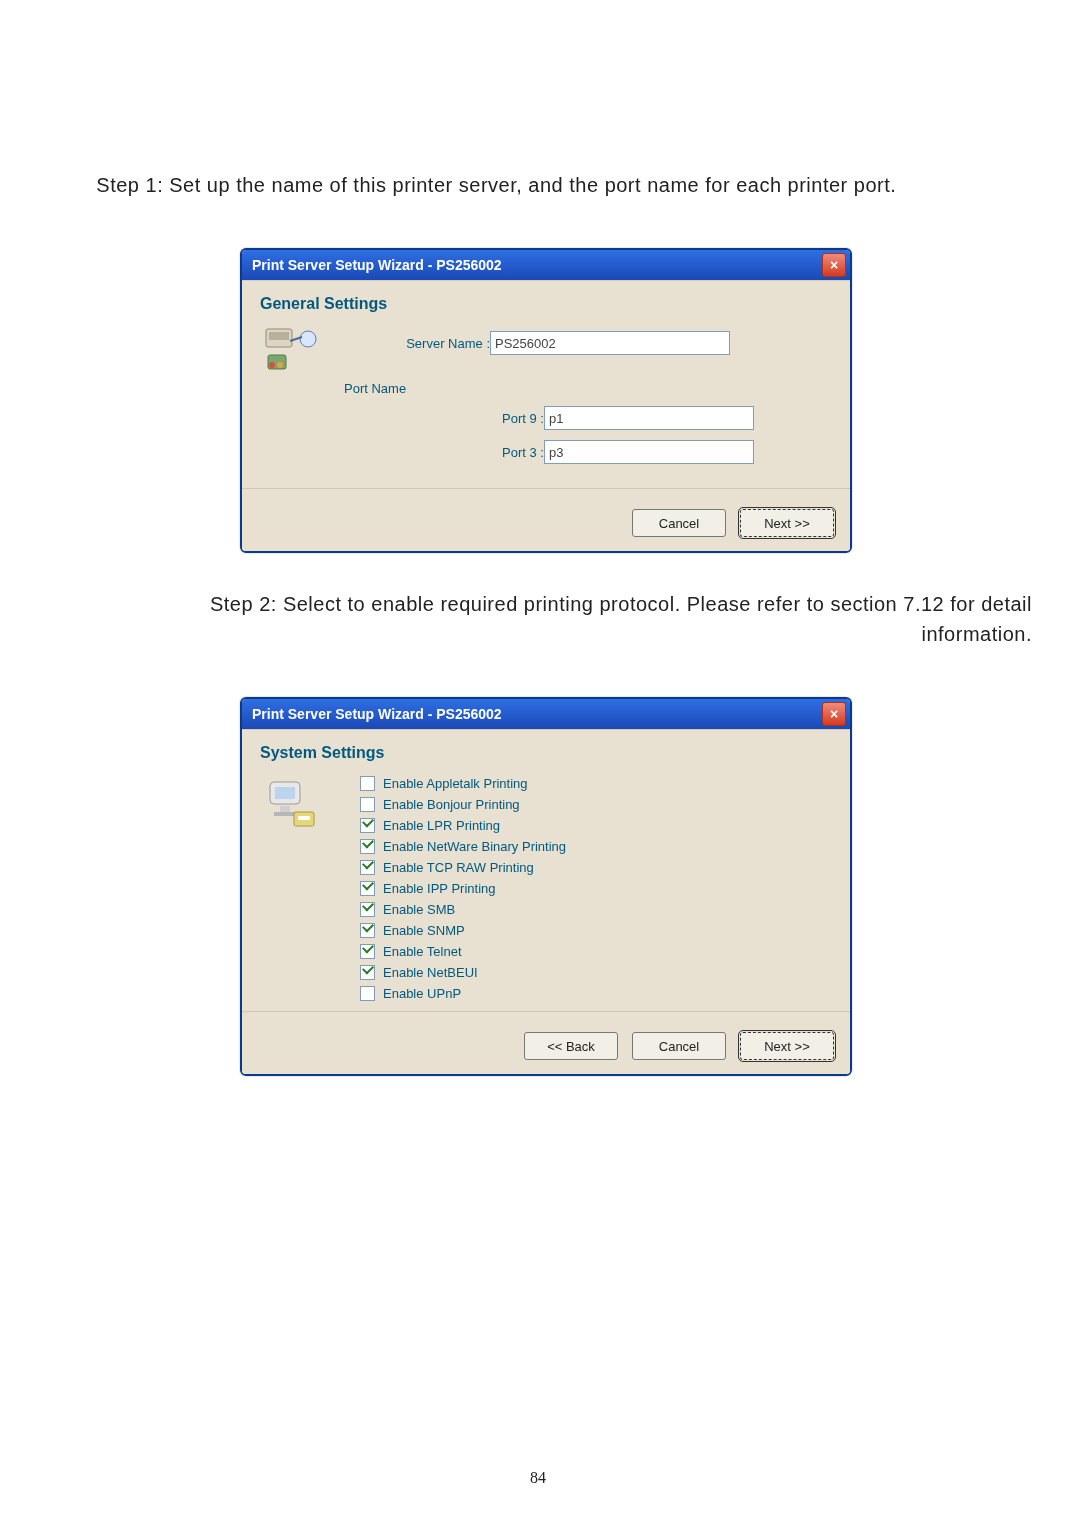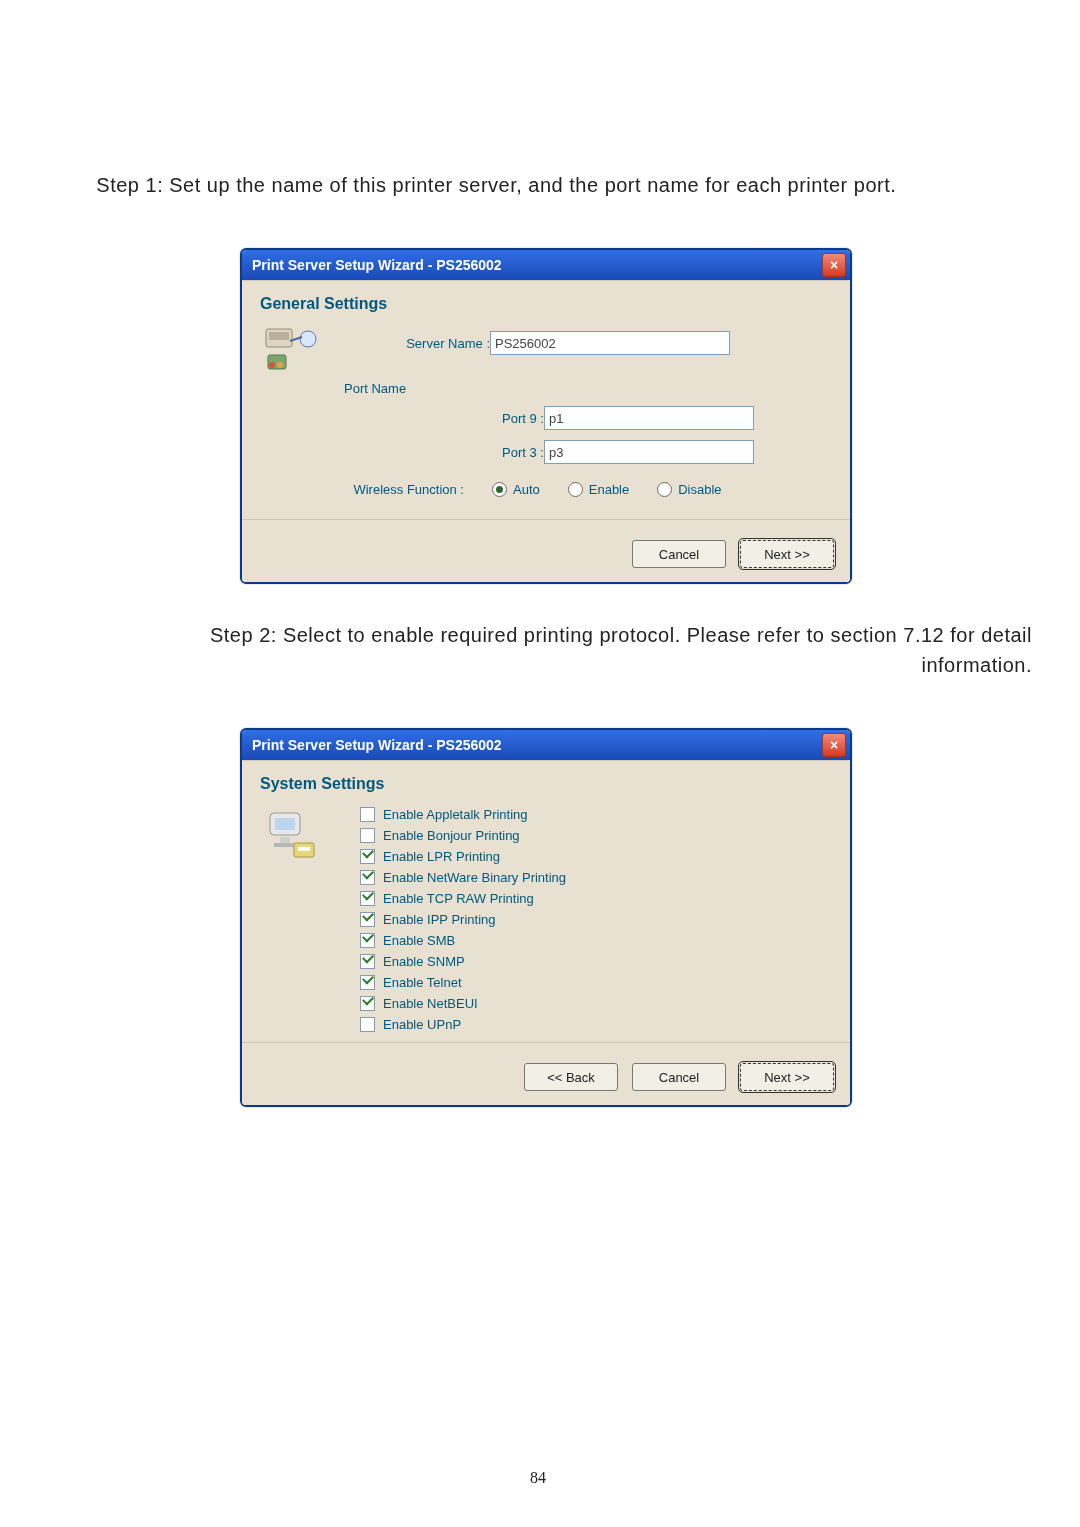--- a/index.html
+++ b/index.html
@@ -263,35 +263,20 @@
 
         <div class="form-row">
           <span class="lbl lbl-port">Port 9 :</span>
           <div class="textfield tf-port">p1</div>
         </div>
         <div class="form-row">
           <span class="lbl lbl-port">Port 3 :</span>
           <div class="textfield tf-port">p3</div>
         </div>
 
-        <div class="radio-row">
-          <span class="lbl" style="width:200px; text-align:right; padding-left:40px; box-sizing:border-box;">Wireless Function :</span>
-          <span class="radio-opt">
-            <span class="radio selected"></span>
-            <span>Auto</span>
-          </span>
-          <span class="radio-opt">
-            <span class="radio"></span>
-            <span>Enable</span>
-          </span>
-          <span class="radio-opt">
-            <span class="radio"></span>
-            <span>Disable</span>
-          </span>
-        </div>
       </div>
 
       <div class="btn-row">
         <div class="btn">Cancel</div>
         <div class="btn default">Next &gt;&gt;</div>
       </div>
     </div>
   </div>
 
   <p class="instruction step2">      Step 2: Select to enable required printing protocol. Please refer to section 7.12 for detail information.</p>

